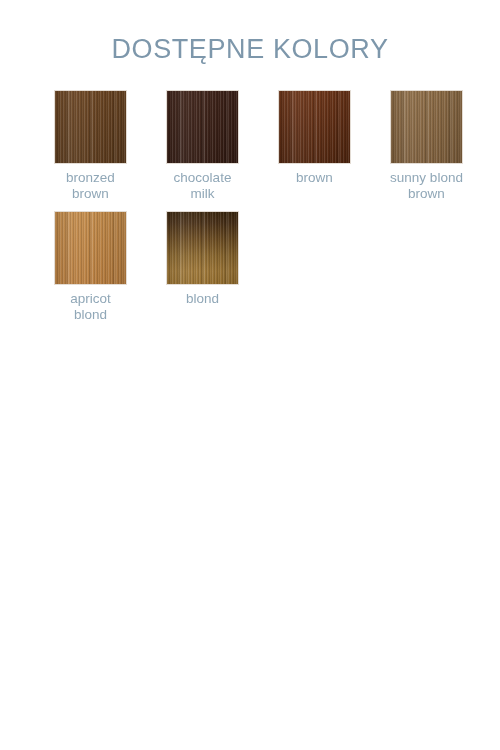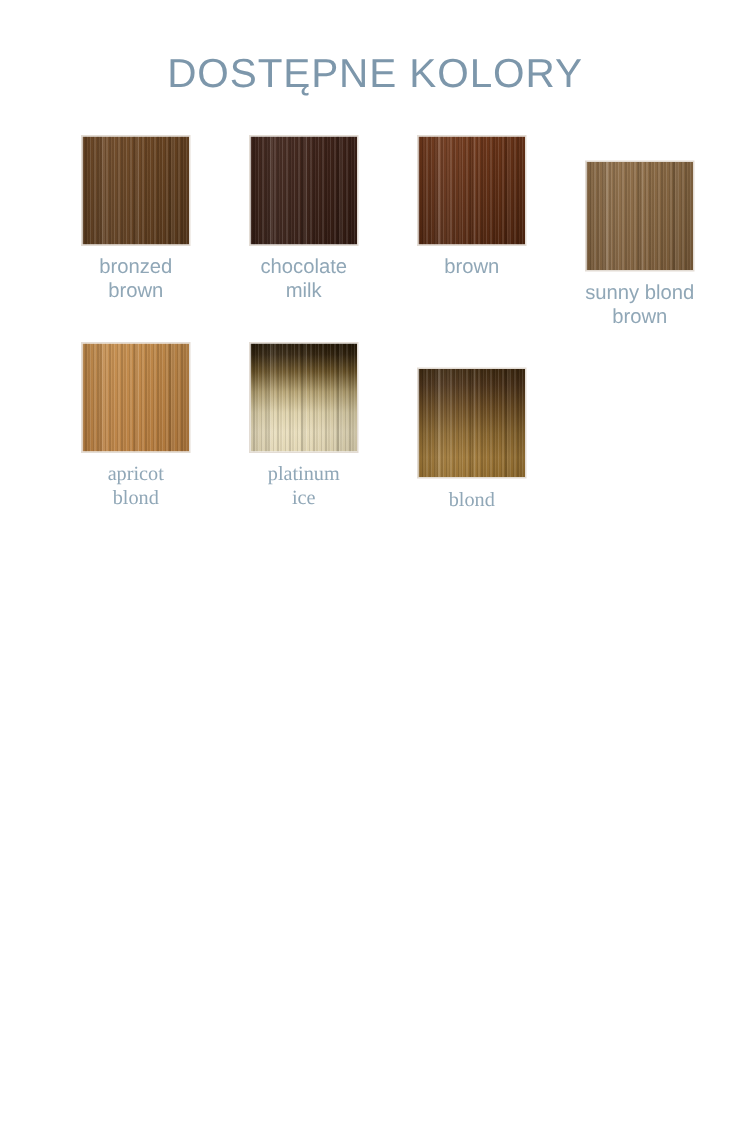--- a/index.html
+++ b/index.html
@@ -38,32 +38,30 @@
     top: 90px;
     width: 400px;
   }
   .swatch-row {
     display: flex;
     flex-direction: row;
     align-items: flex-start;
   }
   .swatch-row + .swatch-row {
     margin-top: 9px;
-    font-family: Liberation Serif, serif;
   }
   .swatch-cell {
     width: 75px;
     margin-right: 37px;
     display: flex;
     flex-direction: column;
     align-items: center;
   }
   .swatch-cell:last-child {
     margin-right: 0;
-    margin-top: 17px;
   }
   .swatch-chip {
     width: 73px;
     height: 74px;
     border: 1px solid #e3dcd4;
     box-sizing: border-box;
     position: relative;
     overflow: hidden;
   }
   .swatch-base {
@@ -197,31 +195,20 @@
           <div class="swatch-base" style="background:linear-gradient(180deg,#c38b4a 0%,#b87d3e 100%);"></div>
           <div class="swatch-fibers"></div>
           <div class="swatch-sheen"></div>
         </div>
         <div class="swatch-label">
           <div>apricot</div>
           <div>blond</div>
         </div>
       </div>
 
-      <div class="swatch-cell">
-        <div class="swatch-chip">
-          <div class="swatch-base" style="background:linear-gradient(180deg,#241806 0%,#33240f 10%,#6b5428 26%,#b5a271 45%,#ddd0a8 64%,#e7dcba 82%,#e2d6b2 100%);"></div>
-          <div class="swatch-fibers"></div>
-          <div class="swatch-sheen"></div>
-        </div>
-        <div class="swatch-label">
-          <div>platinum</div>
-          <div>ice</div>
-        </div>
-      </div>
 
       <div class="swatch-cell">
         <div class="swatch-chip">
           <div class="swatch-base" style="background:linear-gradient(180deg,#3d280f 0%,#4a3118 14%,#6d4d22 38%,#8a672e 60%,#9d7636 82%,#97702f 100%);"></div>
           <div class="swatch-fibers"></div>
           <div class="swatch-sheen"></div>
         </div>
         <div class="swatch-label">
           <div>blond</div>
         </div>

